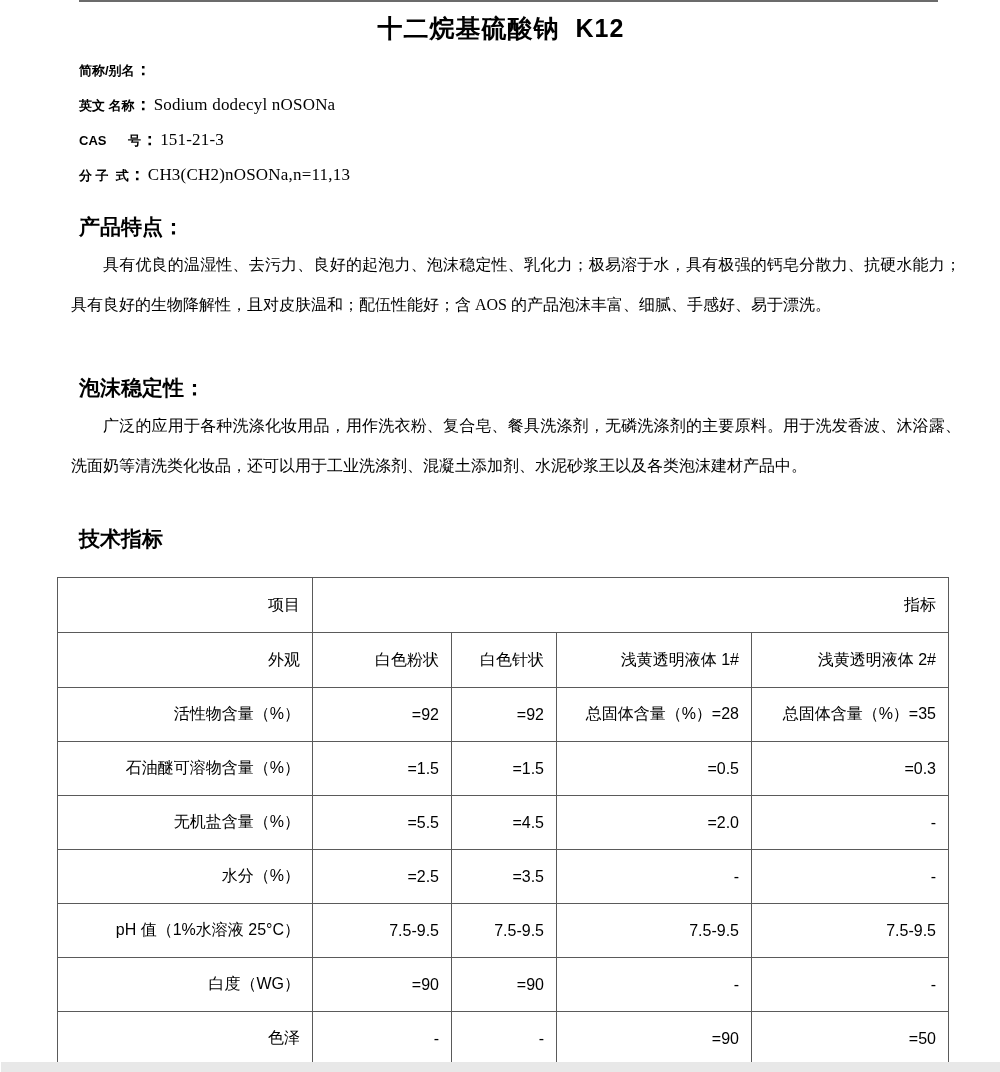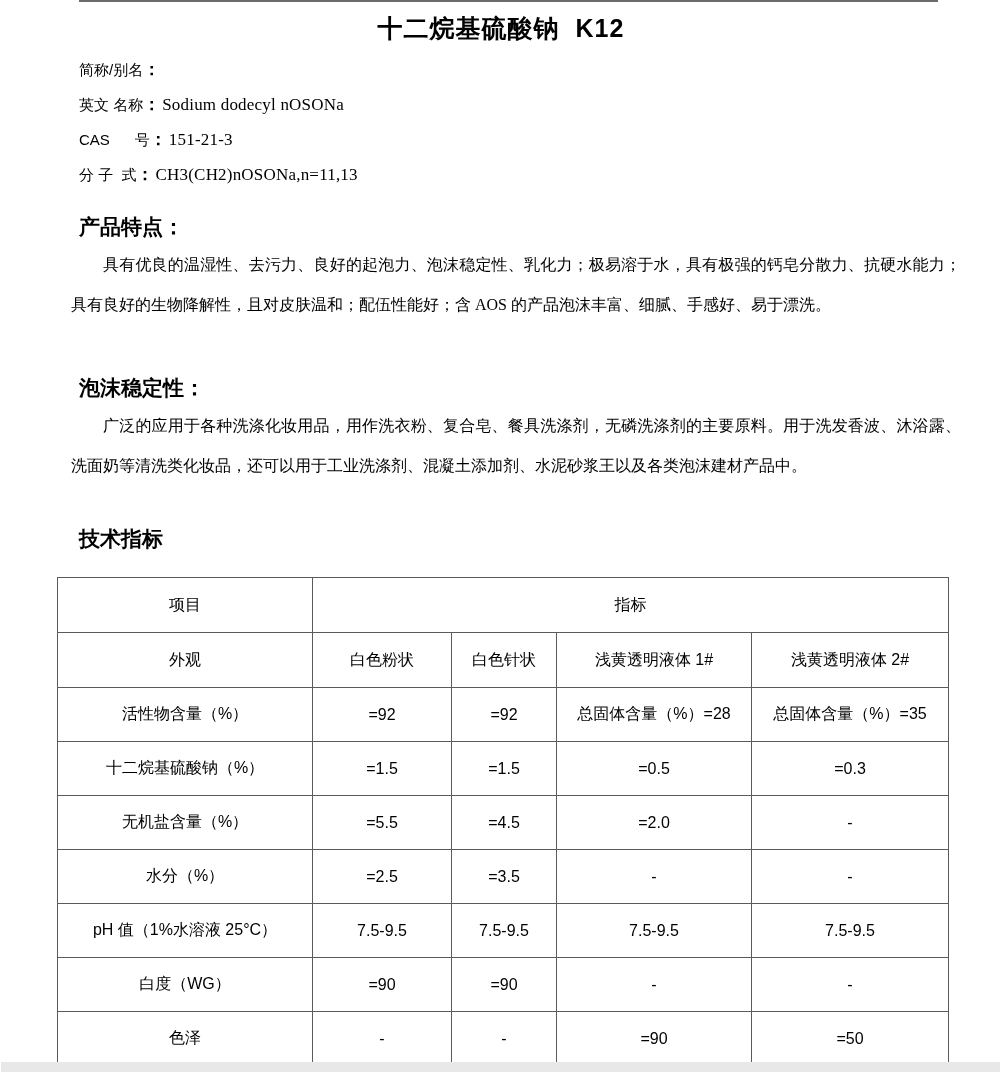--- a/index.html
+++ b/index.html
@@ -57,22 +57,22 @@
     left: 78px;
     width: 880px;
   }
   .spec-row {
     display: flex;
     align-items: baseline;
     height: 35px;
   }
   .spec-label {
     font-family: "Liberation Sans", "DejaVu Sans", sans-serif;
-    font-weight: normal;
-    font-size: 15px;
+    font-weight: bold;
+    font-size: 13px;
     white-space: pre;
     flex: 0 0 auto;
   }
   .spec-colon {
     font-family: "Liberation Sans", "DejaVu Sans", sans-serif;
     font-weight: bold;
     font-size: 17px;
     margin-right: 2px;
   }
   .spec-value {
@@ -118,21 +118,21 @@
     width: 891px;
   }
   table.spec-table {
     border-collapse: collapse;
     width: 891px;
     table-layout: fixed;
     font-family: "Liberation Sans", "DejaVu Sans", sans-serif;
   }
   table.spec-table td {
     border: 1px solid #5a5a5a;
-    text-align: center;
+    text-align: right;
     vertical-align: middle;
     font-size: 16px;
     color: #000;
     padding: 0 12px;
     white-space: nowrap;
   }
   .col-item  { width: 255px; }
   .col-c1    { width: 139px; }
   .col-c2    { width: 105px; }
   .col-c3    { width: 195px; }
@@ -223,21 +223,21 @@
 
         <tr class="body-row">
           <td>活性物含量（%）</td>
           <td>=92</td>
           <td>=92</td>
           <td>总固体含量（%）=28</td>
           <td>总固体含量（%）=35</td>
         </tr>
 
         <tr class="body-row">
-          <td>十二烷基硫酸钠（%）</td>
+          <td>石油醚可溶物含量（%）</td>
           <td>=1.5</td>
           <td>=1.5</td>
           <td>=0.5</td>
           <td>=0.3</td>
         </tr>
 
         <tr class="body-row">
           <td>无机盐含量（%）</td>
           <td>=5.5</td>
           <td>=4.5</td>

